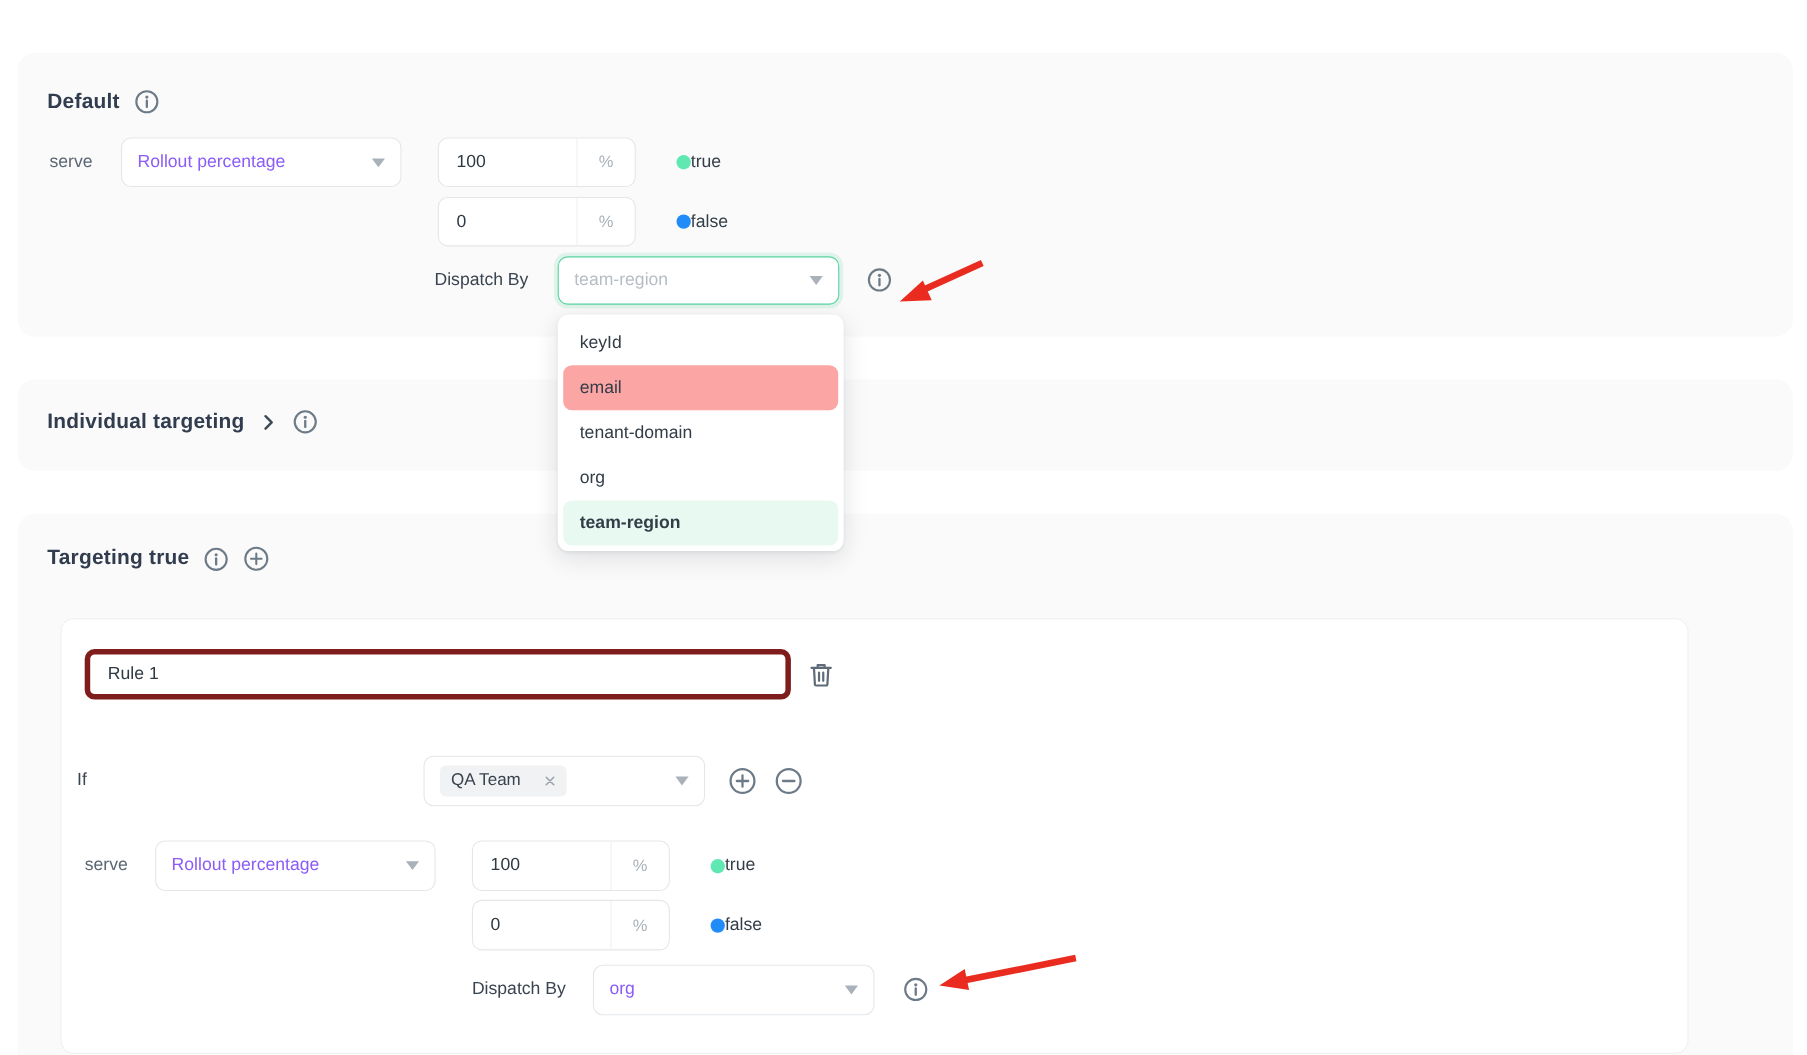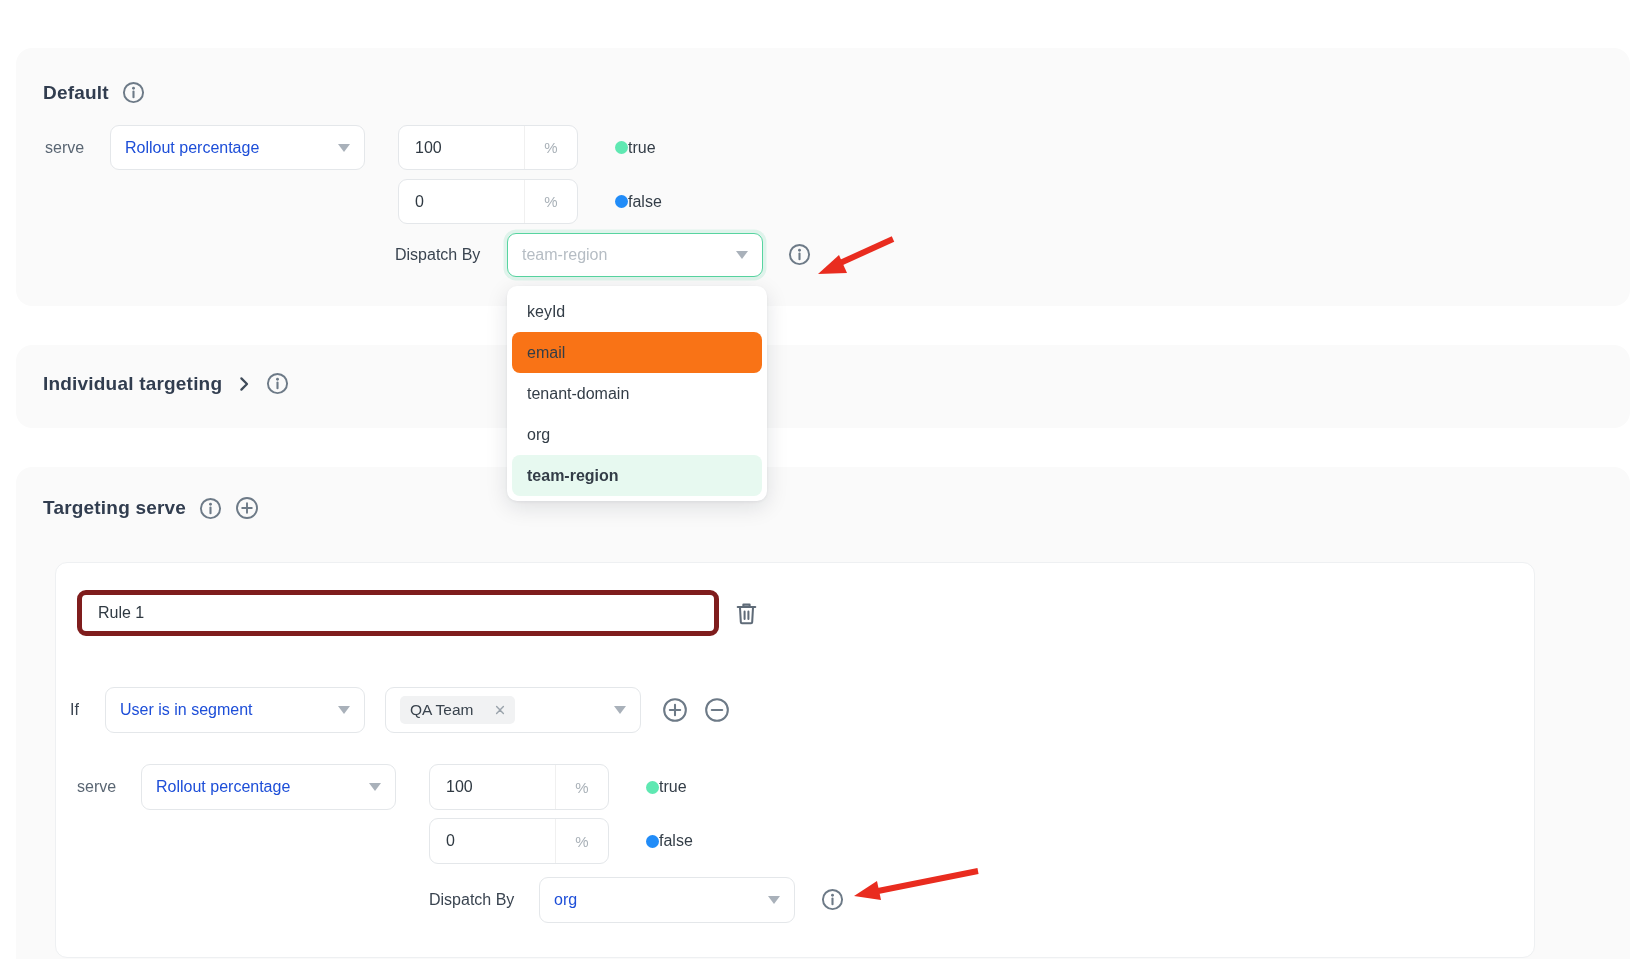--- a/index.html
+++ b/index.html
@@ -24,21 +24,21 @@
 
   
   .field-label{position:absolute;display:flex;align-items:center;font-size:16px;z-index:10;}
   .lab-muted{color:#5a6673;}
   .lab-dark{color:#3a4450;}
 
   
   .select{position:absolute;background:#fff;border:1px solid #e4e7ea;border-radius:9px;
     display:flex;align-items:center;padding:0 14px;gap:8px;cursor:pointer;
     box-sizing:border-box;z-index:10;}
-  .select-text{flex:1;font-size:16px;color:#1d4ed8;white-space:nowrap;overflow:hidden;}
+  .select-text{flex:1;font-size:16px;color:#8b5cf6;white-space:nowrap;overflow:hidden;}
   .placeholder{color:#b6bdc4;}
   .caret{width:0;height:0;border-left:6.5px solid transparent;border-right:6.5px solid transparent;
     border-top:8px solid #a9b1ba;flex:0 0 auto;}
   .select-focus{border:1.5px solid #57d4a0;box-shadow:0 0 0 3.5px rgba(87,212,160,.16);}
 
   
   .pct{position:absolute;background:#fff;border:1px solid #e4e7ea;border-radius:9px;
     display:flex;align-items:stretch;box-sizing:border-box;overflow:hidden;z-index:10;}
   .pct input{flex:1;min-width:0;border:none;outline:none;background:transparent;
     padding:0 0 0 16px;font-size:16px;color:#2f3942;font-family:"Liberation Sans",sans-serif;}
@@ -55,21 +55,21 @@
   
   .icon{display:inline-flex;align-items:center;justify-content:center;line-height:0;}
   .icon-abs{position:absolute;z-index:10;cursor:pointer;}
 
   
   .popup{position:absolute;left:507px;top:252px;width:260px;background:#fff;border-radius:10px;
     box-shadow:0 6px 22px rgba(15,23,42,.12),0 1px 3px rgba(15,23,42,.06);
     padding:5px 0;z-index:20;}
   .opt{height:41px;display:flex;align-items:center;margin:0 5px;padding:0 15px;
     border-radius:8px;font-size:16px;color:#333d47;cursor:pointer;}
-  .opt-hover{background:#f97316;}
+  .opt-hover{background:#fca5a5;}
   .opt-selected{background:#e7f9f0;font-weight:bold;}
 
   
   .text-input{position:absolute;box-sizing:border-box;background:#fff;border:5px solid #7f1d1d;
     border-radius:9px;padding:0 16px;font-size:16px;color:#2f3942;outline:none;z-index:10;
     font-family:"Liberation Sans",sans-serif;}
 
   
   .chip{display:inline-flex;align-items:center;gap:22px;background:#f1f2f3;border-radius:5px;
     padding:5px 10px;font-size:15.5px;color:#39434d;white-space:nowrap;}
@@ -157,21 +157,21 @@
     <span class="icon">
       <svg width="23" height="23" viewBox="0 0 24 24">
           <circle cx="12" cy="12" r="10" fill="none" stroke="#6d7a87" stroke-width="2"></circle>
           <circle cx="12" cy="7.6" r="1.5" fill="#6d7a87"></circle>
           <path d="M12 11v6" stroke="#6d7a87" stroke-width="2.2" stroke-linecap="round"></path>
         </svg>
     </span>
   </div>
 
   <div class="sec-head" style="left:43px;top:462px;">
-    <h2 class="sec-title">Targeting serve</h2>
+    <h2 class="sec-title">Targeting true</h2>
     <span class="icon">
       <svg width="23" height="23" viewBox="0 0 24 24">
           <circle cx="12" cy="12" r="10" fill="none" stroke="#6d7a87" stroke-width="2"></circle>
           <circle cx="12" cy="7.6" r="1.5" fill="#6d7a87"></circle>
           <path d="M12 11v6" stroke="#6d7a87" stroke-width="2.2" stroke-linecap="round"></path>
         </svg>
     </span>
     <span class="icon">
       <svg width="24" height="24" viewBox="0 0 24 24" fill="none" stroke="#6d7a87" stroke-width="1.9" stroke-linecap="round">
           <circle cx="12" cy="12" r="10"></circle>
@@ -186,24 +186,20 @@
     <svg width="27" height="27" viewBox="0 0 24 24" fill="none" stroke="#5f6b78" stroke-width="1.8" stroke-linecap="round" stroke-linejoin="round">
       <path d="M4.2 6.3h15.6"></path>
       <path d="M9.2 6.1V4.1h5.6v2"></path>
       <path d="M6.2 6.5l.75 13.2c.03.55.45.9 1 .9h8.1c.55 0 .97-.35 1-.9l.75-13.2"></path>
       <path d="M10.3 10.2v6.6M13.7 10.2v6.6"></path>
     </svg>
   </span>
 
   <div class="field-label lab-dark" style="left:70px;top:653px;height:46px;">If</div>
 
-  <div class="select" style="left:105px;top:653px;width:260px;height:46px;">
-    <span class="select-text">User is in segment</span>
-    <span class="caret"></span>
-  </div>
 
   <div class="select" style="left:385px;top:653px;width:256px;height:46px;">
     <span class="chip">
       <span>QA Team</span>
       <span class="chip-x">
         <svg width="10" height="10" viewBox="0 0 10 10" stroke="#9aa3ab" stroke-width="1.4" stroke-linecap="round">
             <path d="M1.6 1.6l6.8 6.8M8.4 1.6L1.6 8.4"></path>
           </svg>
       </span>
     </span>

